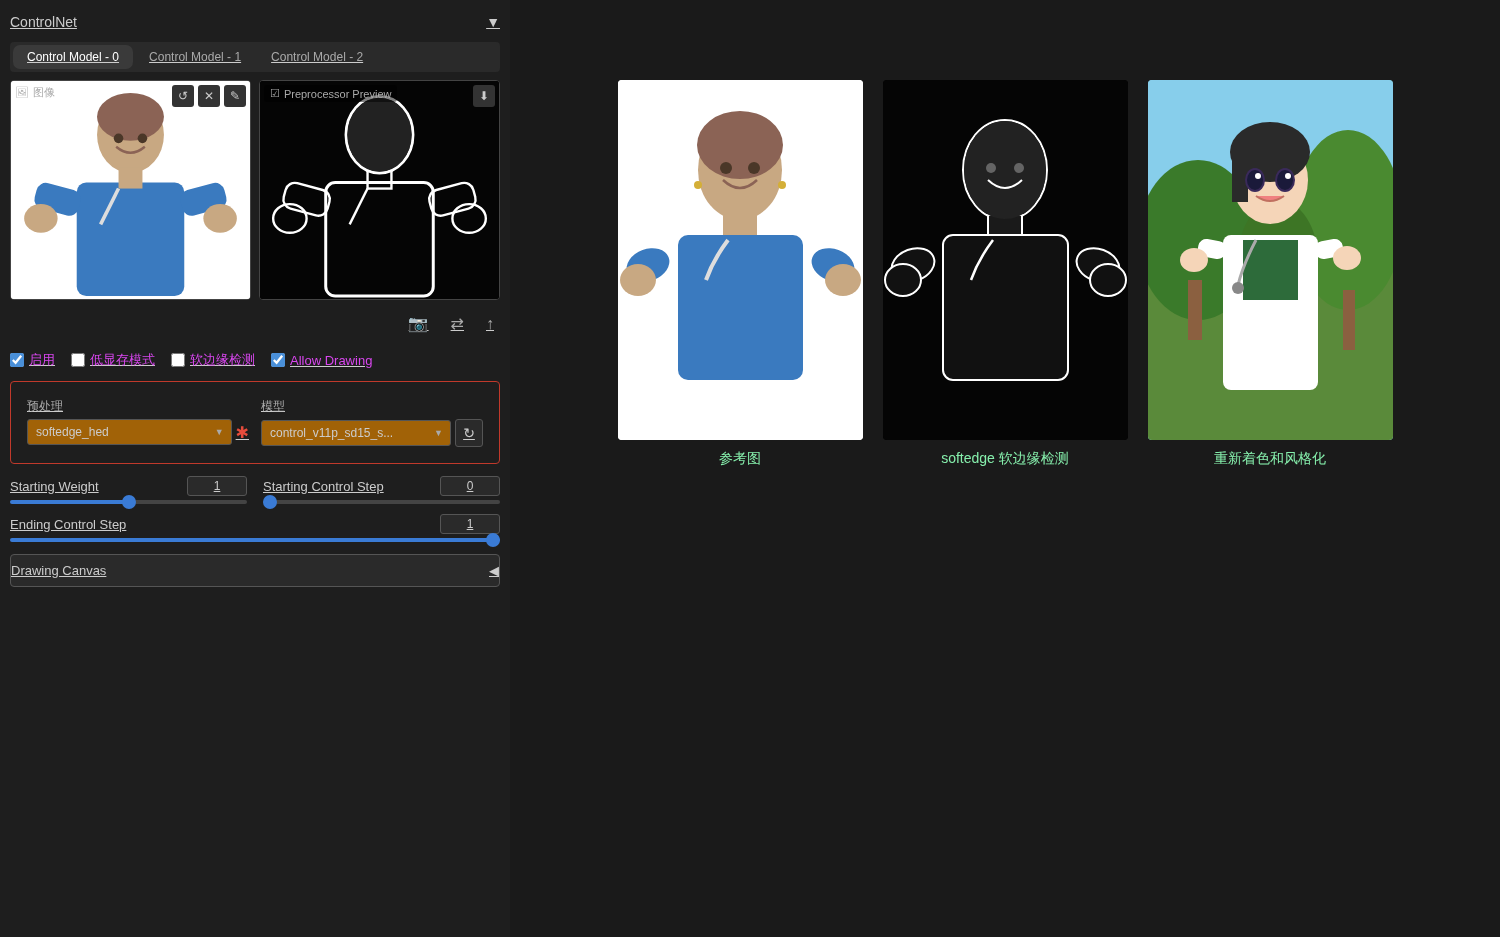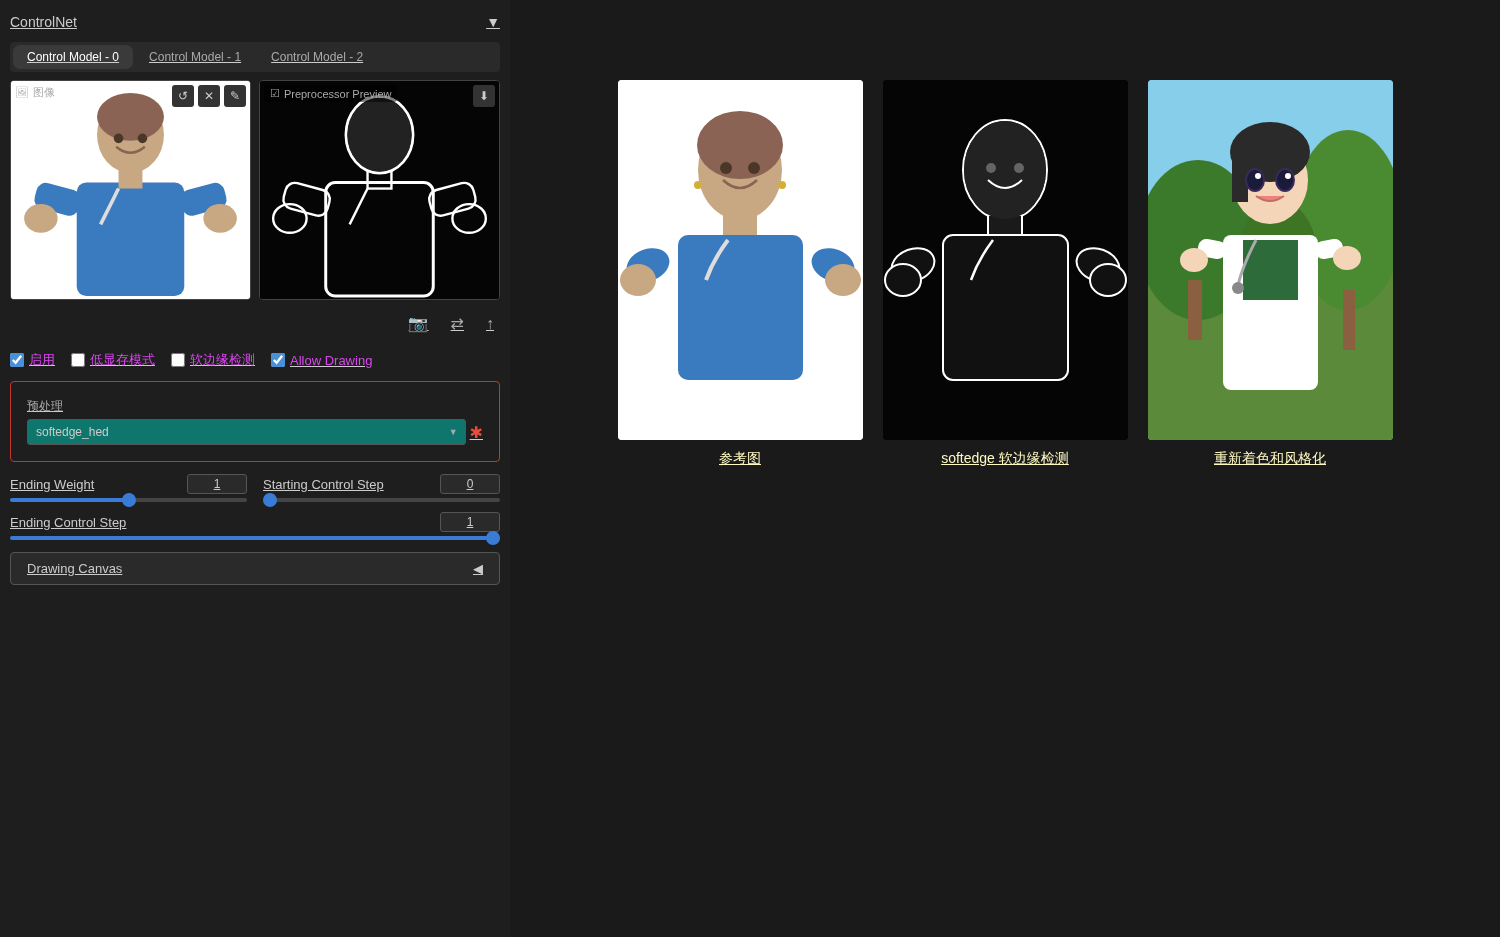--- a/index.html
+++ b/index.html
@@ -207,21 +207,21 @@
     }
 
     .model-select-row {
       display: flex;
       align-items: center;
       gap: 4px;
     }
 
     .model-select {
       flex: 1;
-      background: #0f766e;
+      background: #a16207;
       border: 1px solid #555;
       color: #ccc;
       padding: 5px 8px;
       border-radius: 3px;
       font-size: 12px;
       cursor: pointer;
       appearance: none;
     }
 
     .star-icon {
@@ -361,21 +361,21 @@
     }
 
     
     .drawing-canvas-section {
       display: flex;
       align-items: center;
       justify-content: space-between;
       background: #2a2a2a;
       border: 1px solid #555;
       border-radius: 4px;
-      padding: 8px 16px;
+      padding: 8px 0;
       cursor: pointer;
     }
 
     .drawing-canvas-label {
       color: #ccc;
       font-size: 13px;
     }
 
     
     .right-panel {
@@ -401,24 +401,23 @@
 
     .result-img {
       width: 245px;
       height: 360px;
       border-radius: 4px;
       overflow: hidden;
       position: relative;
     }
 
     .result-img-label {
-      color: #fef9c3;
+      color: #86efac;
       font-size: 14px;
       text-align: center;
-      text-decoration: underline;
     }
 
     
     .img-nurse-photo {
       width: 100%;
       height: 100%;
       background: white;
       position: relative;
     }
 
@@ -592,29 +591,40 @@
         <div class="model-select-row">
           <div class="select-wrapper">
             <select class="model-select">
               <option>softedge_hed</option>
             </select>
           </div>
           <span class="star-icon">✱</span>
         </div>
       </div>
 
+      <div class="model-col">
+        <span class="model-col-label">模型</span>
+        <div class="model-select-row">
+          <div class="select-wrapper">
+            <select class="model-select">
+              <option>control_v11p_sd15_s...</option>
+            </select>
+          </div>
+          <button class="refresh-btn">↻</button>
+        </div>
+      </div>
     </div>
   </div>
 
   <div class="sliders-section">
 
     <div class="slider-two-col">
       <div class="slider-col">
         <div class="slider-col-header">
-          <span class="slider-label">Ending Weight</span>
+          <span class="slider-label">Starting Weight</span>
           <input type="text" class="slider-value" value="1" style="">
         </div>
         <input type="range" min="0" max="2" step="0.05" value="1" style="background: linear-gradient(to right, rgb(58, 123, 213) 0%, rgb(58, 123, 213) 50%, rgb(68, 68, 68) 50%, rgb(68, 68, 68) 100%);">
       </div>
       <div class="slider-col">
         <div class="slider-col-header">
           <span class="slider-label">Starting Control Step</span>
           <input type="text" class="slider-value" value="0" style="">
         </div>
         <input type="range" min="0" max="1" step="0.01" value="0" style="background: linear-gradient(to right, rgb(58, 123, 213) 0%, rgb(58, 123, 213) 0%, rgb(68, 68, 68) 0%, rgb(68, 68, 68) 100%);">

